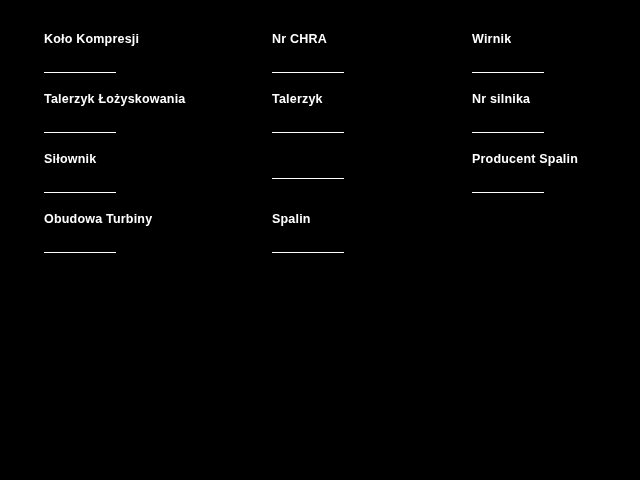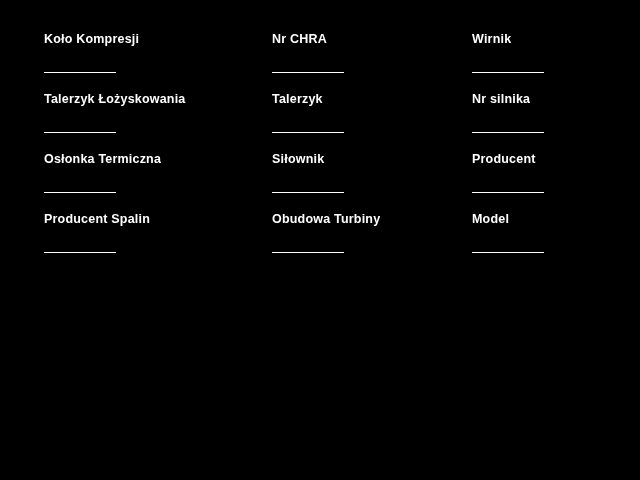--- a/index.html
+++ b/index.html
@@ -98,45 +98,40 @@
     <div class="field">
       <span class="field-label">Talerzyk</span>
       <input class="field-input" type="text" value="" style="">
     </div>
 
     <div class="field">
       <span class="field-label">Nr silnika</span>
       <input class="field-input" type="text" value="" style="">
     </div>
 
-    <div class="field">
-      <span class="field-label">Osłonka Termiczna</span>
-      <input class="field-input" type="text" value="" style="">
-    </div>
 
     <div class="field">
       <span class="field-label">Siłownik</span>
       <input class="field-input" type="text" value="" style="">
     </div>
 
     <div class="field">
-      <span class="field-label">Producent</span>
       <input class="field-input" type="text" value="" style="">
     </div>
 
     <div class="field">
       <span class="field-label">Producent Spalin</span>
       <input class="field-input" type="text" value="" style="">
     </div>
 
     <div class="field">
       <span class="field-label">Obudowa Turbiny</span>
       <input class="field-input" type="text" value="" style="">
     </div>
 
     <div class="field">
-      <span class="field-label">Model</span>
+      <span class="field-label">Spalin</span>
       <input class="field-input" type="text" value="" style="">
     </div>
 
   </div>
 
 </div>
 
 </body></html>

